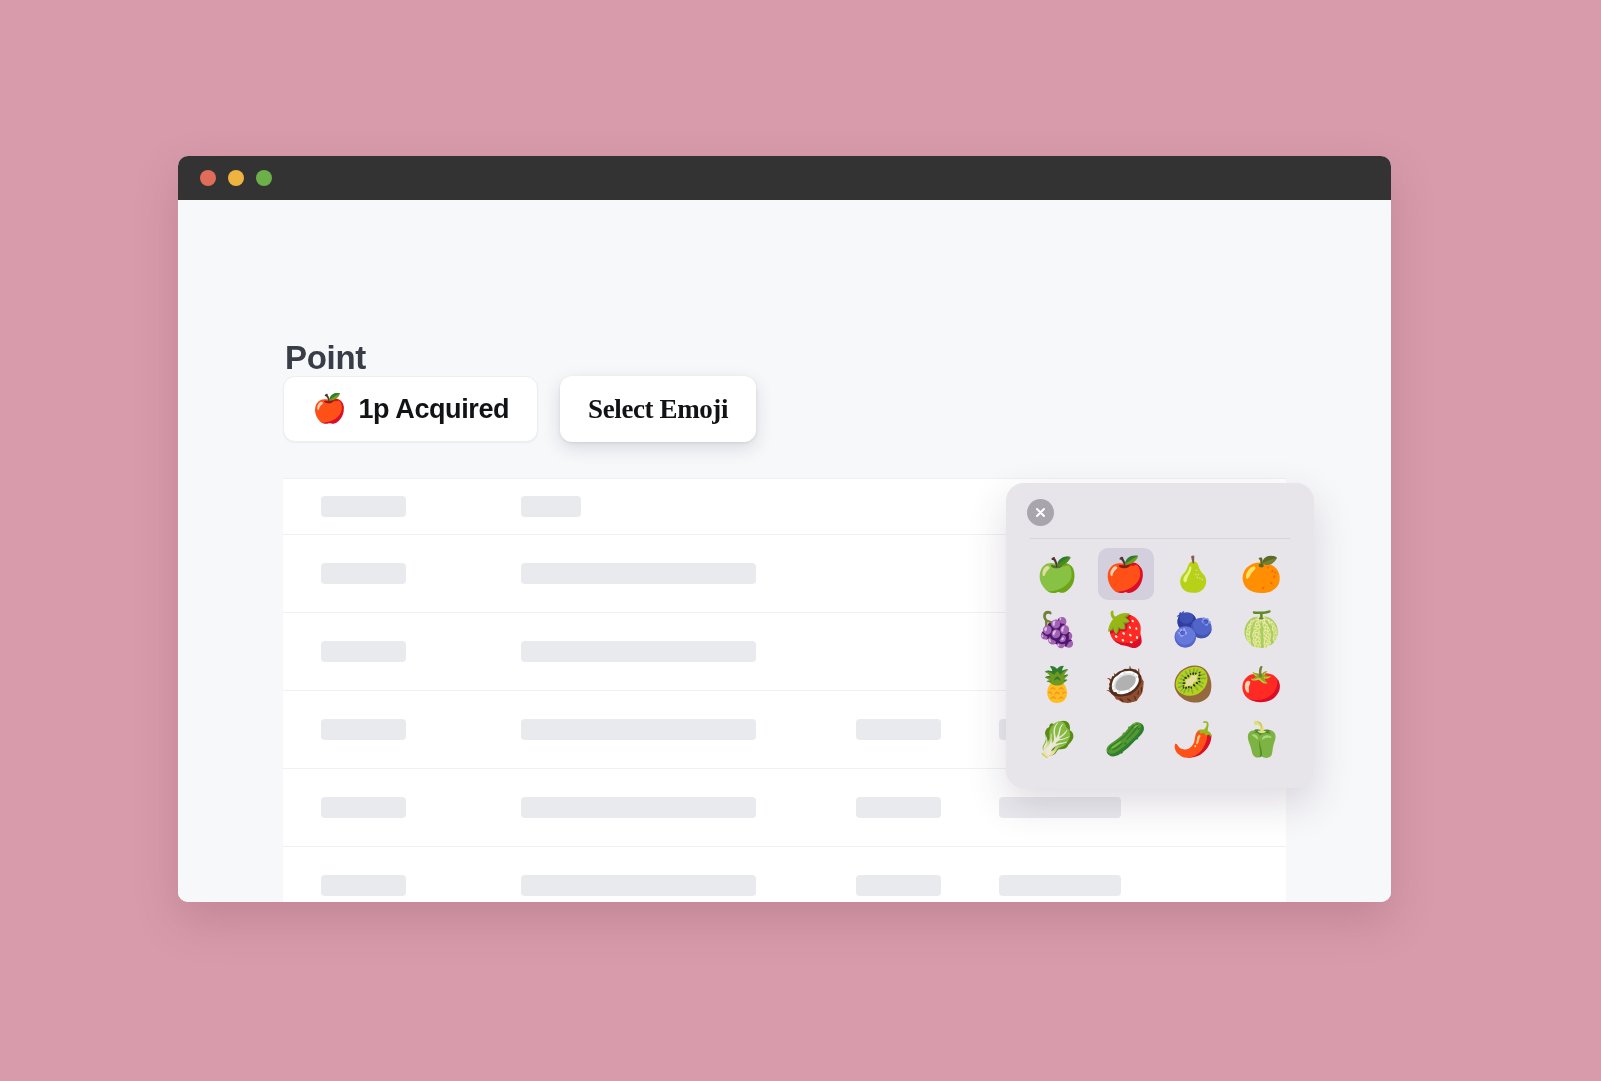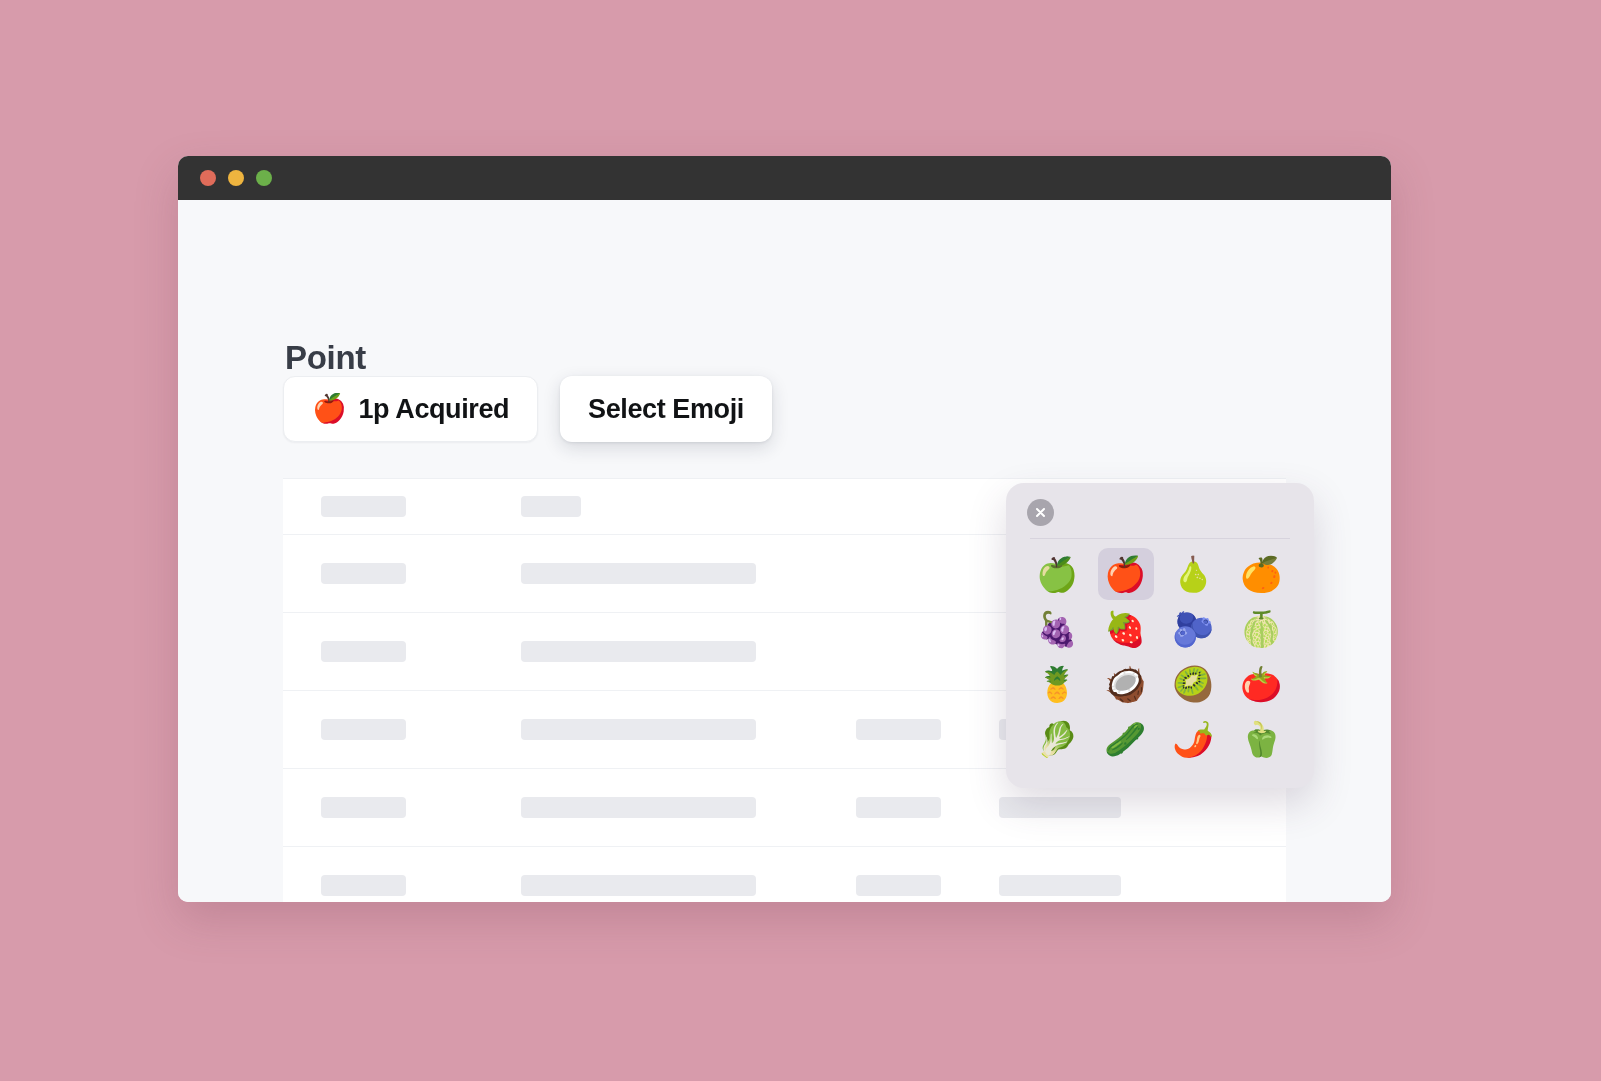--- a/index.html
+++ b/index.html
@@ -94,20 +94,21 @@
   }
   .pill-button .emoji {
     font-size: 28px;
     line-height: 1;
     display: inline-block;
   }
   .pill-button.elevated {
     border: none;
     box-shadow: 0 6px 18px rgba(30, 35, 55, 0.14),
                 0 1px 3px rgba(30, 35, 55, 0.10);
+    font-family: Liberation Serif, serif;
   }
 
   
   .table {
     position: absolute;
     left: 105px;
     top: 278px;
     width: 1003px;
     background: #ffffff;
     border-top: 1px solid #eef0f3;

